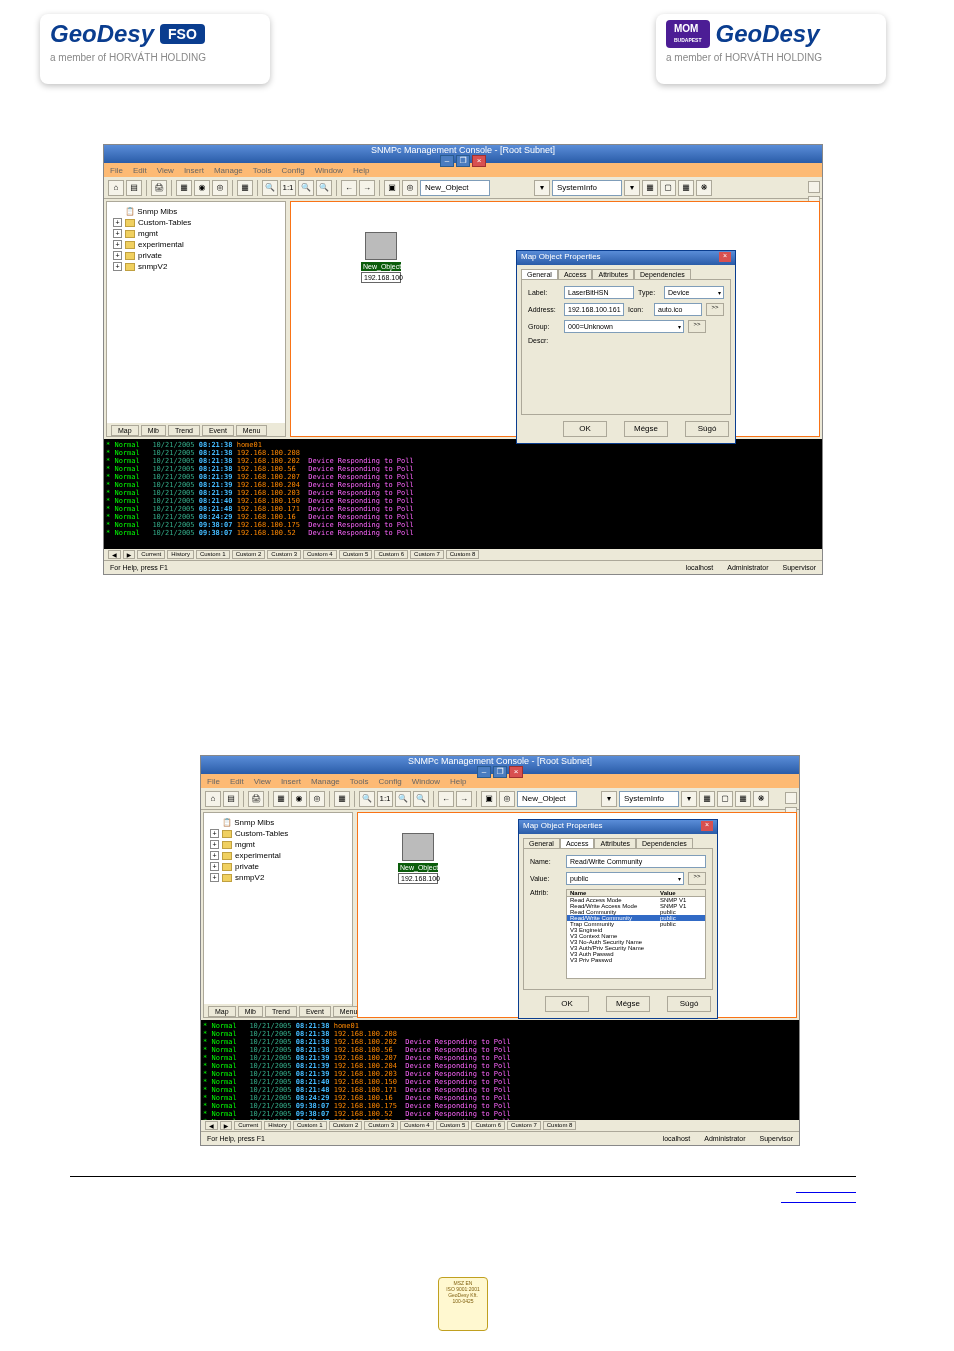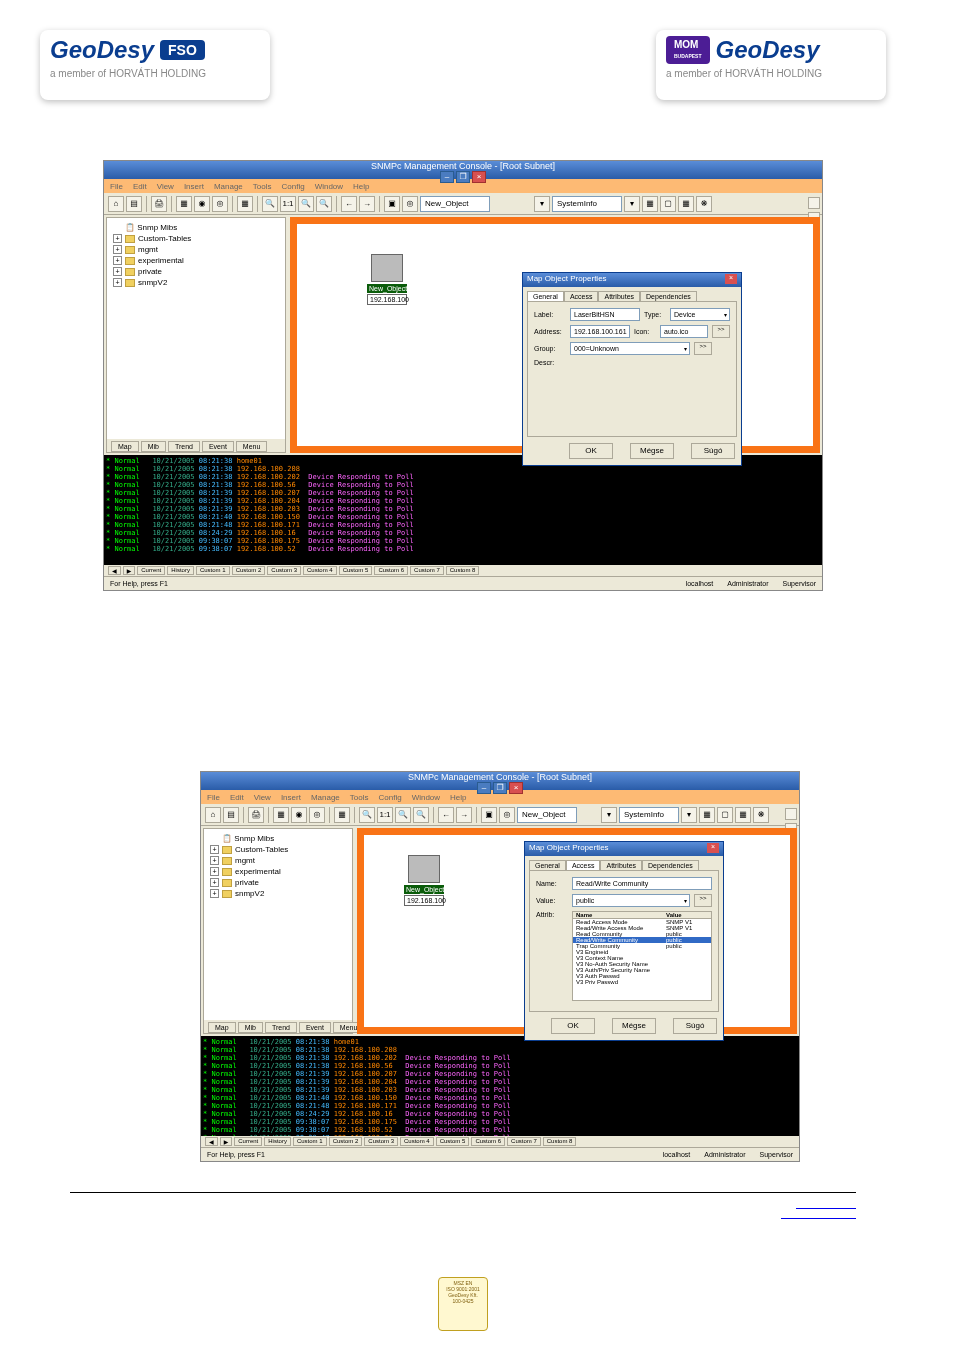--- a/index.html
+++ b/index.html
@@ -1,18 +1,18 @@
 <!DOCTYPE html>
 <html><head>
 <meta charset="utf-8">
 <style>
   * { box-sizing: border-box; margin: 0; padding: 0; }
   body { width: 954px; height: 1351px; background: #fff; font-family: Arial, sans-serif; position: relative; }
   
-  .page { width: 926px; min-height: 1351px; position: relative; padding: 30px 40px; }
+  .page { width: 926px; min-height: 1351px; position: relative; padding: 14px 40px; }
   
   .header { display: flex; justify-content: space-between; margin-bottom: 60px; }
   .logo-box { width: 230px; height: 70px; border-radius: 8px; box-shadow: 0 2px 6px rgba(0,0,0,0.25); padding: 6px 10px; position: relative; }
   .logo-top { display: flex; align-items: center; gap: 6px; }
   .geodesy-text { font-size: 24px; font-weight: bold; font-style: italic; color: #0a3d8f; }
   .fso-badge { background: #0a3d8f; color: #fff; font-weight: bold; padding: 2px 8px; border-radius: 4px; font-size: 14px; }
   .mom-badge { background: #4c1d95; color: #fff; font-weight: bold; padding: 4px 8px; border-radius: 4px; font-size: 10px; line-height: 1; }
   .logo-sub { font-size: 10px; color: #888; margin-top: 4px; }
   
   
@@ -26,21 +26,21 @@
   .tb-btn { width: 16px; height: 16px; border: 1px solid #aca899; background: #f5f3e9; font-size: 8px; text-align: center; line-height: 14px; }
   .tb-field { height: 16px; border: 1px solid #7f9db9; background: #fff; font-size: 8px; padding: 0 4px; display: inline-flex; align-items: center; }
   
   .workspace { display: flex; height: 240px; background: #ece9d8; }
   .tree-panel { width: 180px; border: 1px solid #aca899; background: #fff; margin: 2px; padding: 4px; font-size: 8px; position: relative; }
   .tree-item { padding: 1px 0 1px 14px; position: relative; color: #000; }
   .tree-item::before { content: '+'; position: absolute; left: 2px; border: 1px solid #888; width: 7px; height: 7px; font-size: 7px; text-align: center; line-height: 7px; }
   .tree-item.root::before { content: ''; border: none; }
   .folder-icon { display: inline-block; width: 10px; height: 8px; background: #f0d060; border: 1px solid #c0a040; margin-right: 3px; vertical-align: middle; }
   
-  .map-area { flex: 1; background: #fff; border: 7px solid #f97316; margin: 2px; position: relative; }
+  .map-area { flex: 1; background: #fff; border: 1px solid #f97316; margin: 2px; position: relative; }
   .device-icon { position: absolute; left: 70px; top: 30px; width: 40px; text-align: center; }
   .device-box { width: 32px; height: 28px; background: #bbb; border: 1px solid #666; margin: 0 auto; }
   .device-label { background: #0a5c0a; color: #fff; font-size: 7px; padding: 1px 2px; margin-top: 2px; }
   .device-ip { background: #fff; border: 1px solid #666; font-size: 7px; padding: 1px 2px; margin-top: 1px; }
   
   .dialog { position: absolute; left: 225px; top: 48px; width: 220px; background: #ece9d8; border: 1px solid #0a3d8f; }
   .dialog-title { background: linear-gradient(#5a8dd8,#2a5ca8); color: #fff; height: 14px; font-size: 8px; padding: 1px 4px; display: flex; justify-content: space-between; }
   .dialog-close { background: #d85050; width: 12px; height: 10px; font-size: 7px; text-align: center; color: #fff; }
   .dialog-tabs { display: flex; font-size: 7px; padding: 4px 4px 0 4px; }
   .dialog-tab { border: 1px solid #aca899; border-bottom: none; padding: 1px 5px; background: #ece9d8; }
@@ -54,21 +54,21 @@
   .dlg-btn-sm { width: 18px; height: 13px; border: 1px solid #aca899; background: #ece9d8; font-size: 6px; text-align: center; }
   .dialog-btns { display: flex; justify-content: flex-end; gap: 17px; padding: 6px; }
   .dialog-btn { width: 44px; height: 16px; border: 1px solid #aca899; background: #ece9d8; font-size: 8px; text-align: center; line-height: 14px; }
   .gap-row { height: 60px; }
   
   .tabs-bottom { display: flex; font-size: 7px; padding: 2px 4px 0 4px; background: #ece9d8; }
   .tabs-bottom .tab { border: 1px solid #aca899; padding: 1px 6px; margin-right: 2px; background: #ece9d8; }
   
   .log-panel { background: #000; color: #0f0; font-family: monospace; font-size: 7px; padding: 2px; height: 110px; overflow: hidden; }
   .log-row { white-space: pre; }
-  .log-status { color: #0f0; text-align: right; } .log-date { color: #3a8; } .log-time { color: #4bf; } .log-ip { color: #f80; } .log-msg { color: #f6f; }
+  .log-status { color: #0f0; text-align: right; } .log-date { color: #3a8; } .log-time { color: #4bf; font-weight: bold; } .log-ip { color: #f80; } .log-msg { color: #f6f; }
   
   .log-tabs { display: flex; font-size: 6px; background: #ece9d8; padding: 1px 4px; gap: 2px; }
   .log-tabs span { border: 1px solid #aca899; padding: 0 3px; }
   
   .statusbar { height: 14px; background: #ece9d8; border-top: 1px solid #aca899; display: flex; justify-content: space-between; font-size: 7px; padding: 1px 6px; align-items: center; }
   .statusbar-right { display: flex; gap: 14px; }
   
   .side-icons { position: absolute; right: 2px; top: 36px; display: flex; flex-direction: column; gap: 3px; }
   .side-icon { width: 12px; height: 12px; border: 1px solid #aca899; background: #f5f3e9; }
   

